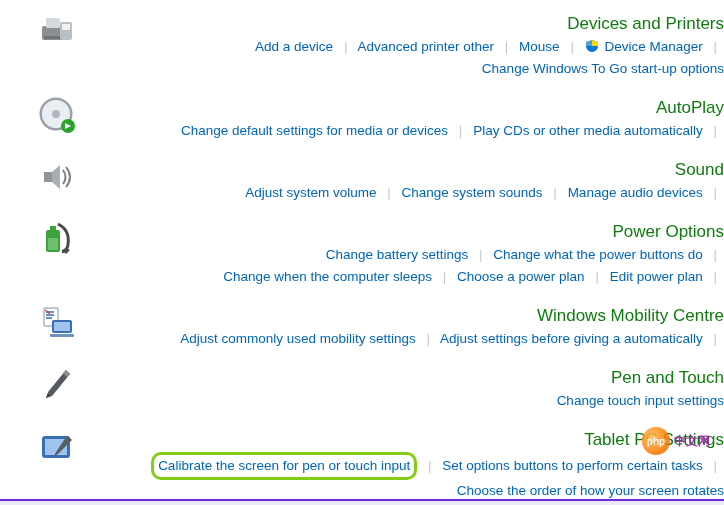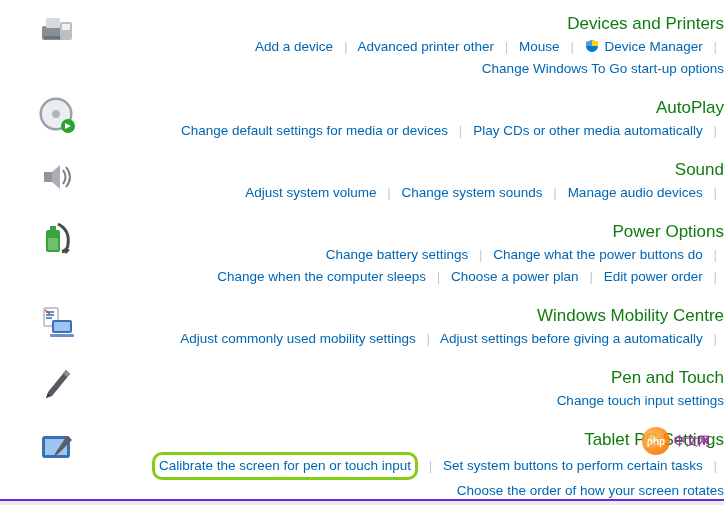--- a/index.html
+++ b/index.html
@@ -194,21 +194,21 @@
       <div class="heading">Power Options</div>
       <div class="links">
         <span class="link">Change battery settings</span>
         <span class="sep">|</span>
         <span class="link">Change what the power buttons do</span>
         <span class="sep">|</span><br>
         <span class="link">Change when the computer sleeps</span>
         <span class="sep">|</span>
         <span class="link">Choose a power plan</span>
         <span class="sep">|</span>
-        <span class="link">Edit power order</span>
+        <span class="link">Edit power plan</span>
         <span class="sep">|</span>
       </div>
     </div>
   </div>
 
   <div class="section">
     <div class="icon-box">
       <svg width="38" height="38" viewBox="0 0 38 38">
         <rect x="6" y="4" width="14" height="18" rx="1" fill="#fff" stroke="#b0b6bc" stroke-width="1.5"></rect>
         <path d="M8 8 L16 8 M8 11 L16 11 M8 14 L14 14" stroke="#2f6fb0" stroke-width="1.5"></path>
@@ -253,21 +253,21 @@
         <path d="M26 12 L30 8 L34 12 L20 26 L16 28 L18 24 Z" fill="#5a5f65"></path>
       </svg>
     </div>
     <div class="content">
       <div class="heading">Tablet PC Settings</div>
       <div class="links">
         <span class="highlight-box">
           <span class="link">Calibrate the screen for pen or touch input</span>
         </span>
         <span class="sep">|</span>
-        <span class="link">Set system buttons to perform certain tasks</span>
+        <span class="link">Set options buttons to perform certain tasks</span>
         <span class="sep">|</span><br>
         <span class="link">Choose the order of how your screen rotates</span>
       </div>
     </div>
   </div>
 
 </div>
 
 <div class="watermark">
   <div class="watermark-logo">php</div>

